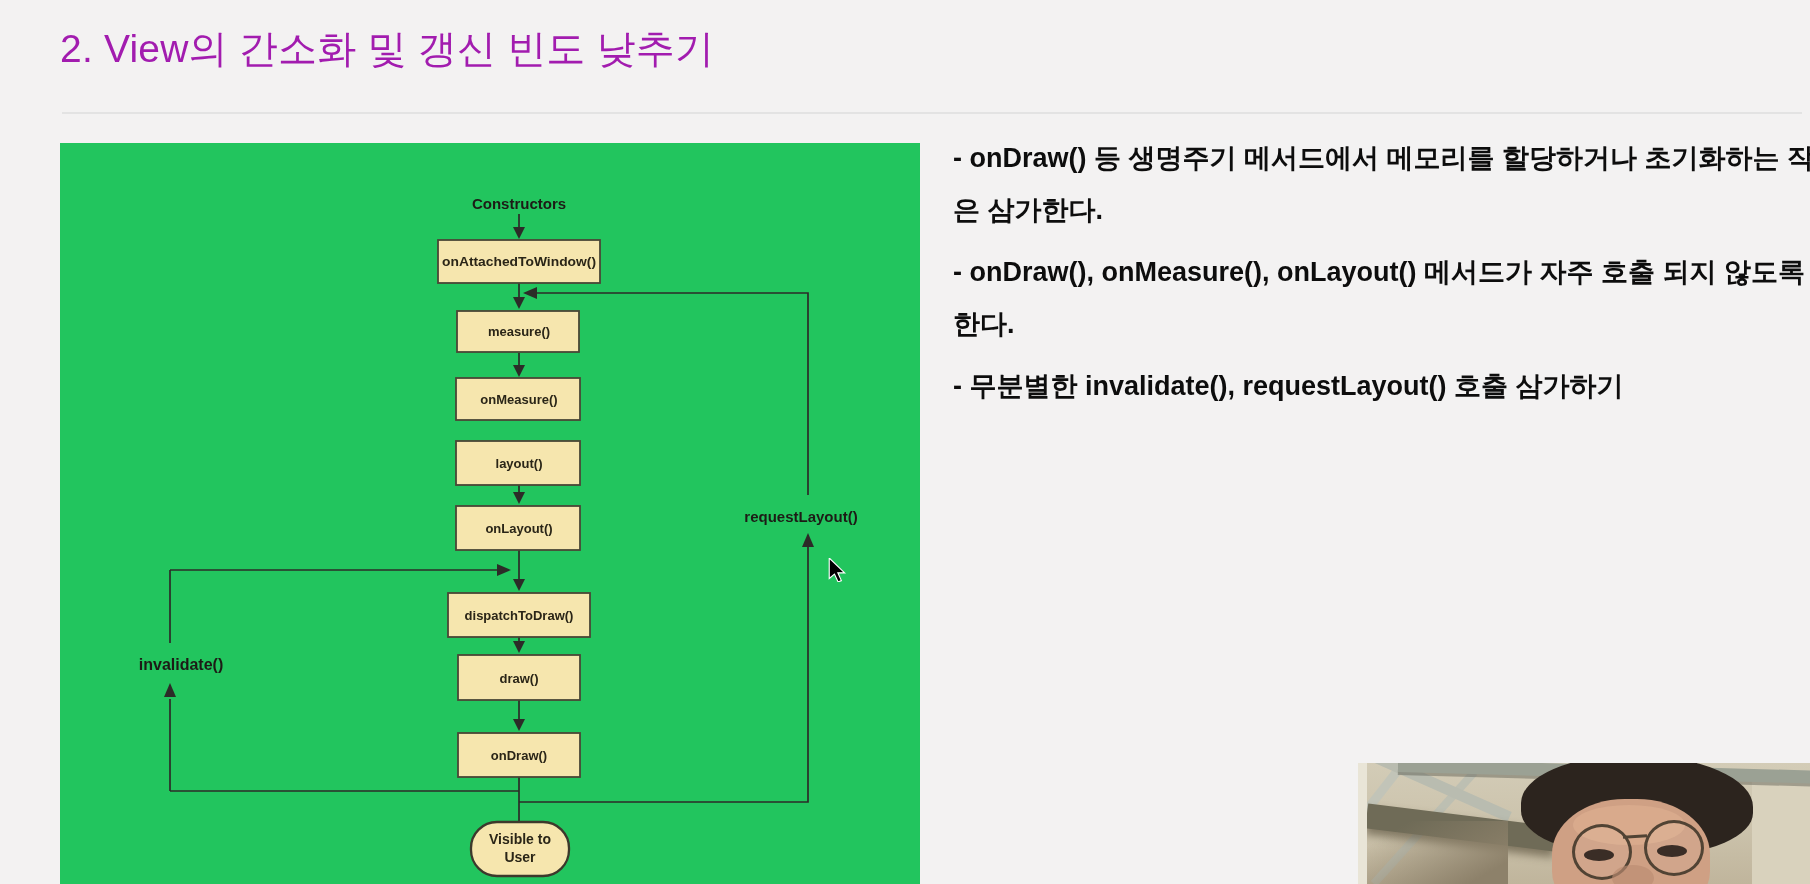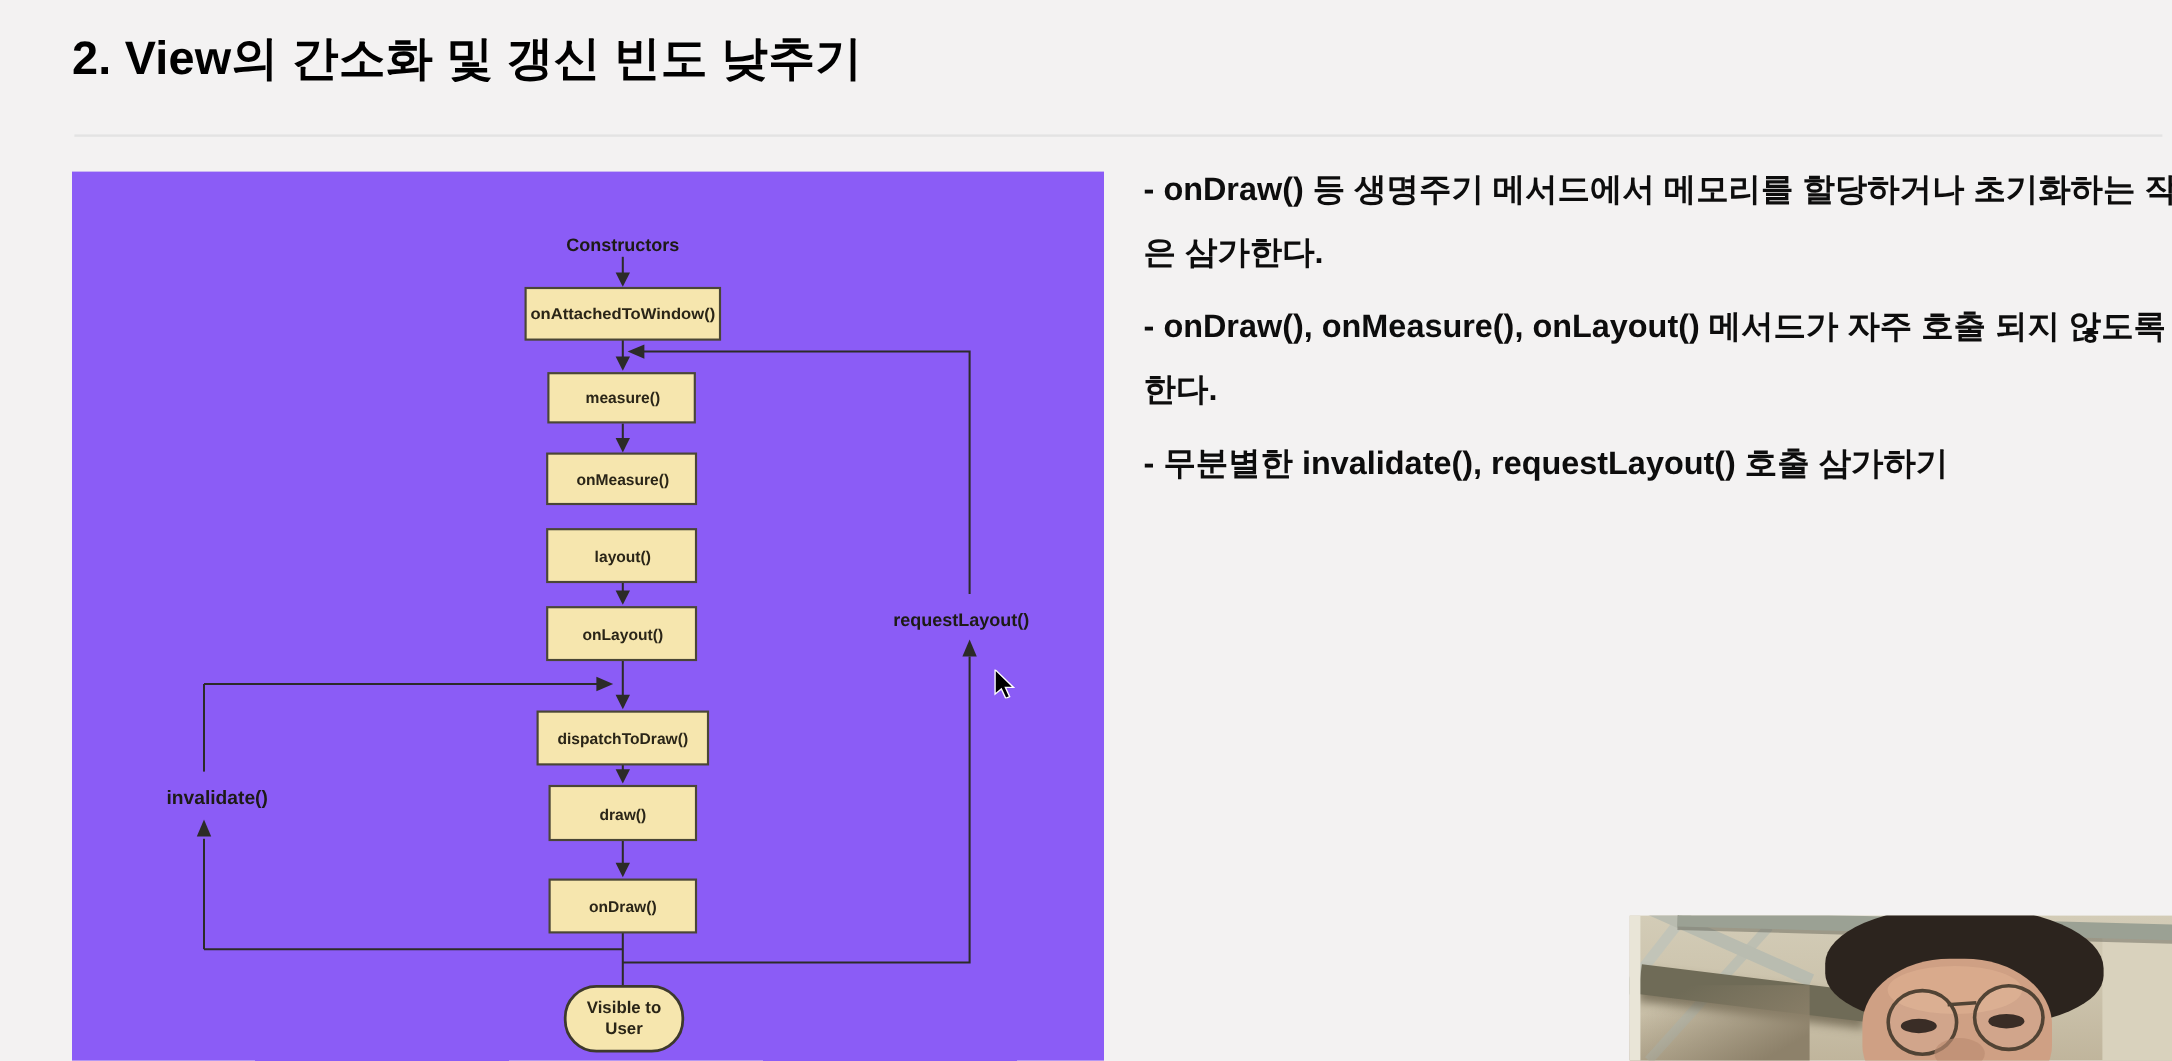--- a/index.html
+++ b/index.html
@@ -4,29 +4,29 @@
 <style>
   html,body{margin:0;padding:0;}
   body{
     width:1810px;height:884px;position:relative;overflow:hidden;
     background:#f3f2f2;
     font-family:"Liberation Sans","DejaVu Sans",sans-serif;
     color:#111;
   }
   .page-title{
     position:absolute;left:60px;top:22px;
-    font-size:39px;font-weight:700;color:#000000;letter-spacing:0.2px;
+    font-size:39px;font-weight:400;color:#a21caf;letter-spacing:0.2px;
   }
   .title-divider{
     position:absolute;left:62px;top:112px;width:1740px;height:2px;
     background:#e3e3e3;
   }
   .diagram-panel{
     position:absolute;left:60px;top:143px;width:860px;height:741px;
-    background:#8b5cf6;
+    background:#22c55e;
   }
   .flow-svg{position:absolute;left:0;top:0;}
   .flow-node-label{font-weight:700;fill:#2a2517;}
   .flow-text{font-weight:700;fill:#1d1b16;}
   .notes{
     position:absolute;left:953px;top:132px;width:860px;
     font-size:27px;font-weight:700;color:#0d0d0d;
   }
   .notes .para{margin:0 0 10px 0;}
   .notes .line{line-height:52px;white-space:nowrap;}

